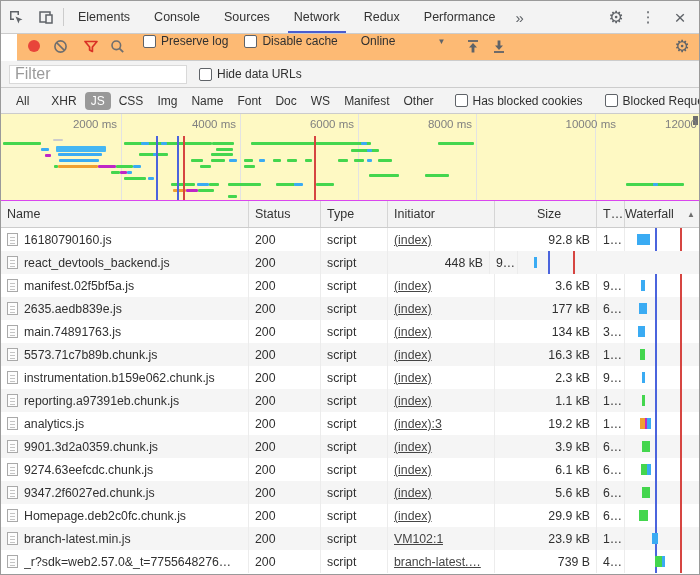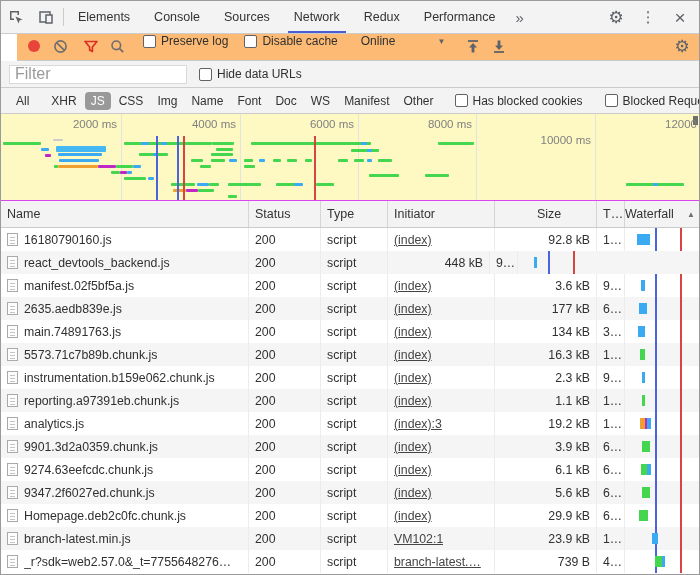--- a/index.html
+++ b/index.html
@@ -219,21 +219,21 @@
     <span class="ov-nub"></span>
   <i class="grid-v" style="left: 120px;"></i>
       <i class="grid-v" style="left: 239px;"></i>
       <i class="grid-v" style="left: 357px;"></i>
       <i class="grid-v" style="left: 475px;"></i>
       <i class="grid-v" style="left: 594px;"></i>
       <span class="ruler-label" style="left: 116px;">2000 ms</span>
       <span class="ruler-label" style="left: 235px;">4000 ms</span>
       <span class="ruler-label" style="left: 353px;">6000 ms</span>
       <span class="ruler-label" style="left: 471px;">8000 ms</span>
-      <span class="ruler-label" style="left: 590px; margin-top: 16px;">10000 ms</span>
+      <span class="ruler-label" style="left: 615px;">10000 ms</span>
       <span class="ruler-label" style="left: 696px;">12000</span>
       <i class="ov-bar" style="left: 2px; top: 28px; width: 38px; height: 3px; background: rgb(68, 214, 78);"></i>
       <i class="ov-bar" style="left: 52px; top: 25px; width: 10px; height: 2px; background: rgb(204, 204, 204);"></i>
       <i class="ov-bar" style="left: 123px; top: 28px; width: 88px; height: 3px; background: rgb(68, 214, 78);"></i>
       <i class="ov-bar" style="left: 140px; top: 28px; width: 8px; height: 3px; background: rgb(58, 171, 243);"></i>
       <i class="ov-bar" style="left: 160px; top: 28px; width: 6px; height: 3px; background: rgb(58, 171, 243);"></i>
       <i class="ov-bar" style="left: 211px; top: 28px; width: 22px; height: 3px; background: rgb(68, 214, 78);"></i>
       <i class="ov-bar" style="left: 250px; top: 28px; width: 120px; height: 3px; background: rgb(68, 214, 78);"></i>
       <i class="ov-bar" style="left: 360px; top: 28px; width: 6px; height: 3px; background: rgb(58, 171, 243);"></i>
       <i class="ov-bar" style="left: 437px; top: 28px; width: 36px; height: 3px; background: rgb(68, 214, 78);"></i>

